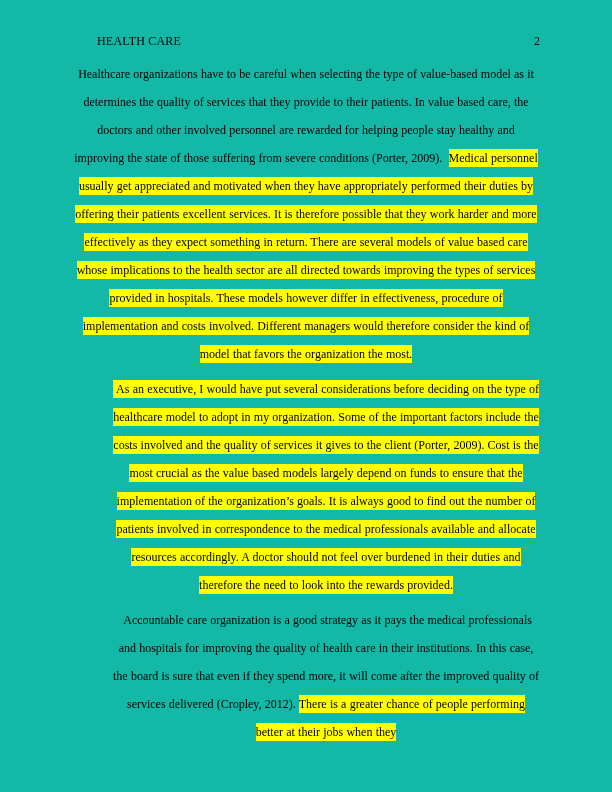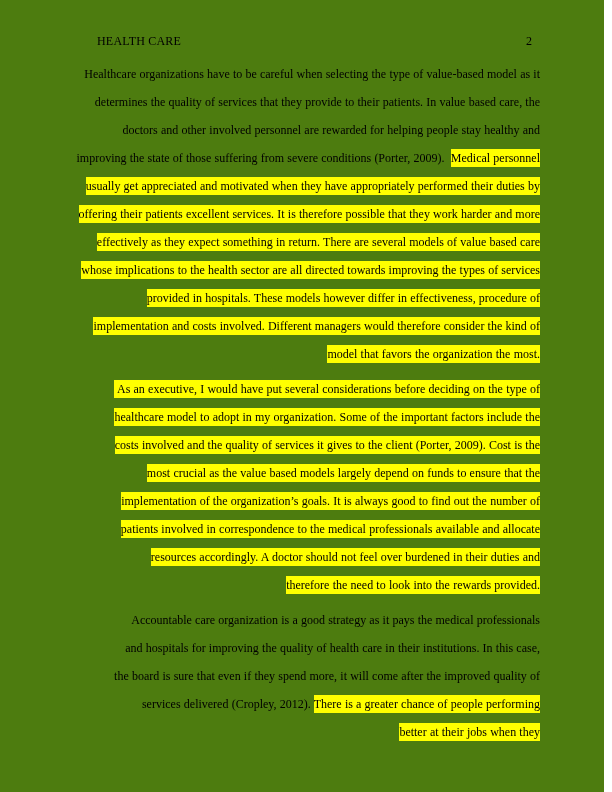--- a/index.html
+++ b/index.html
@@ -2,27 +2,26 @@
 <html><head>
 <meta charset="utf-8">
 <style>
   html, body {
     margin: 0;
     padding: 0;
     background: #ffffff;
   }
   .page {
     position: relative;
-    width: 556px;
+    width: 612px;
     height: 792px;
-    background: #4d7c0f;
+    background: #14b8a6;
     overflow: hidden;
     font-family: "Liberation Serif", "DejaVu Serif", serif;
     color: #000000;
-    padding-left: 48px;
   }
   .running-header {
     position: absolute;
     top: 34px;
     left: 72px;
     right: 72px;
     display: flex;
     justify-content: space-between;
     align-items: baseline;
     font-size: 12px;
@@ -35,21 +34,21 @@
   .doc-body {
     position: absolute;
     top: 60px;
     left: 72px;
     width: 468px;
     font-size: 12px;
   }
   .doc-body p {
     margin: 0;
     line-height: 28px;
-    text-align: right;
+    text-align: center;
     word-spacing: 0.2px;
   }
   .doc-body p + p {
     margin-top: 7px;
     margin-left: 40px;
   }
   .doc-body mark {
     background: #ffff00;
     color: #000000;
     padding-top: 1.8px;

